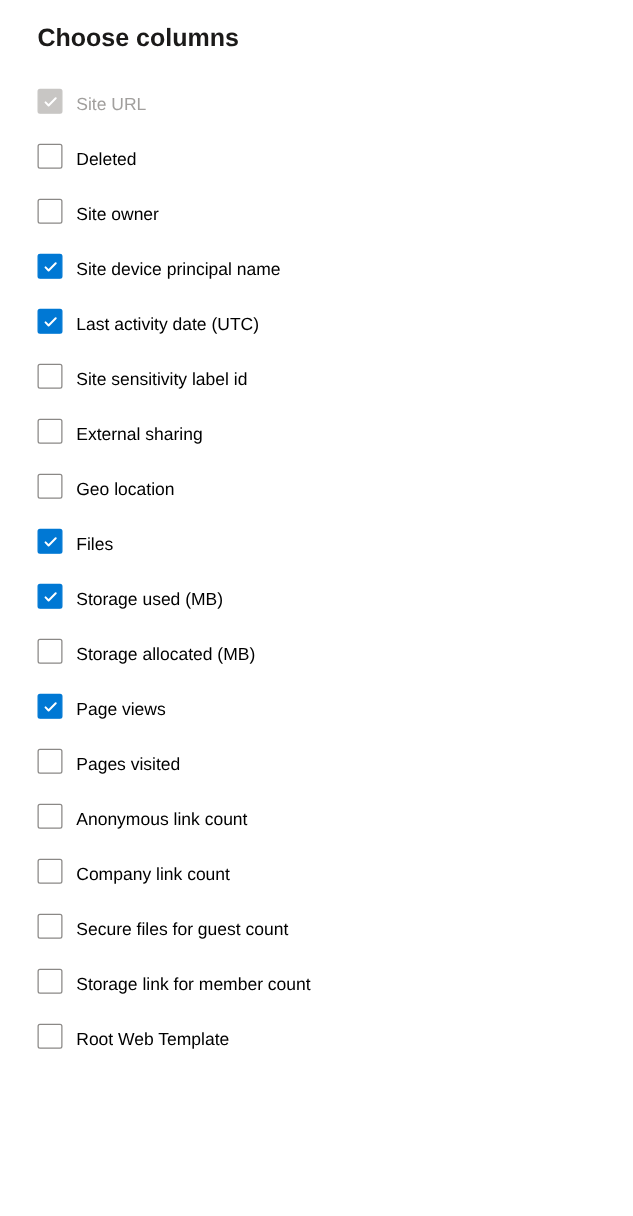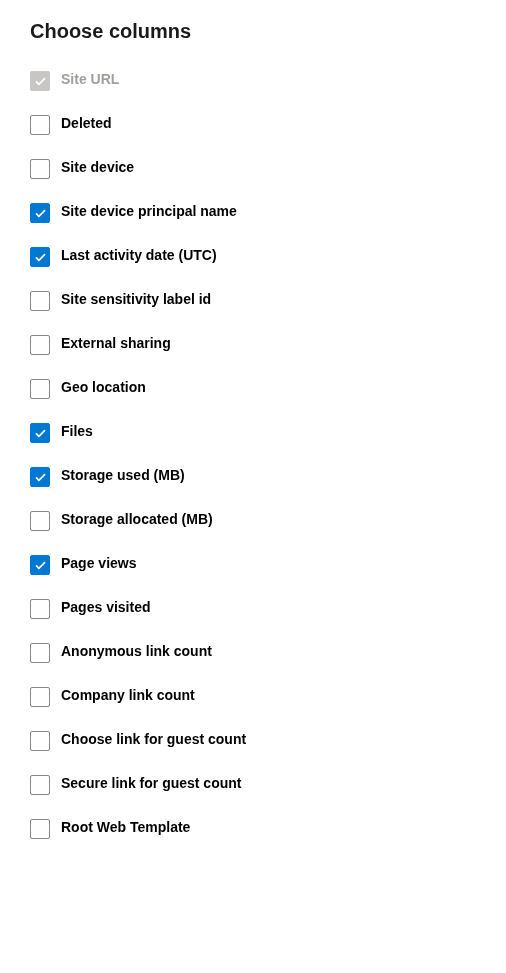--- a/index.html
+++ b/index.html
@@ -20,23 +20,22 @@
       color: #1b1a19;
       margin-bottom: 28px;
     }
     .column-list {
       display: flex;
       flex-direction: column;
       gap: 24px;
     }
     .column-item {
       display: flex;
-      align-items: flex-start;
+      align-items: flex-end;
       gap: 11px;
-      font-weight: bold;
     }
     .checkbox {
       width: 20px;
       height: 20px;
       border: 1px solid #8a8886;
       border-radius: 2px;
       display: flex;
       align-items: center;
       justify-content: center;
       flex-shrink: 0;
@@ -88,21 +87,21 @@
         </svg>
       </div>
       <span class="column-label">Site URL</span>
     </div>
     <div class="column-item">
       <div class="checkbox"></div>
       <span class="column-label">Deleted</span>
     </div>
     <div class="column-item">
       <div class="checkbox"></div>
-      <span class="column-label">Site device</span>
+      <span class="column-label">Site owner</span>
     </div>
     <div class="column-item">
       <div class="checkbox checked">
         <svg viewBox="0 0 16 16" fill="none">
           <path d="M3 8.5L6 11.5L13 4.5" stroke="#fff" stroke-width="2" stroke-linecap="round" stroke-linejoin="round"></path>
         </svg>
       </div>
       <span class="column-label">Site device principal name</span>
     </div>
     <div class="column-item">
@@ -160,23 +159,23 @@
     <div class="column-item">
       <div class="checkbox"></div>
       <span class="column-label">Anonymous link count</span>
     </div>
     <div class="column-item">
       <div class="checkbox"></div>
       <span class="column-label">Company link count</span>
     </div>
     <div class="column-item">
       <div class="checkbox"></div>
-      <span class="column-label">Choose link for guest count</span>
+      <span class="column-label">Secure files for guest count</span>
     </div>
     <div class="column-item">
       <div class="checkbox"></div>
-      <span class="column-label">Secure link for guest count</span>
+      <span class="column-label">Storage link for member count</span>
     </div>
     <div class="column-item">
       <div class="checkbox"></div>
       <span class="column-label">Root Web Template</span>
     </div>
   </div>
 
 </body></html>

